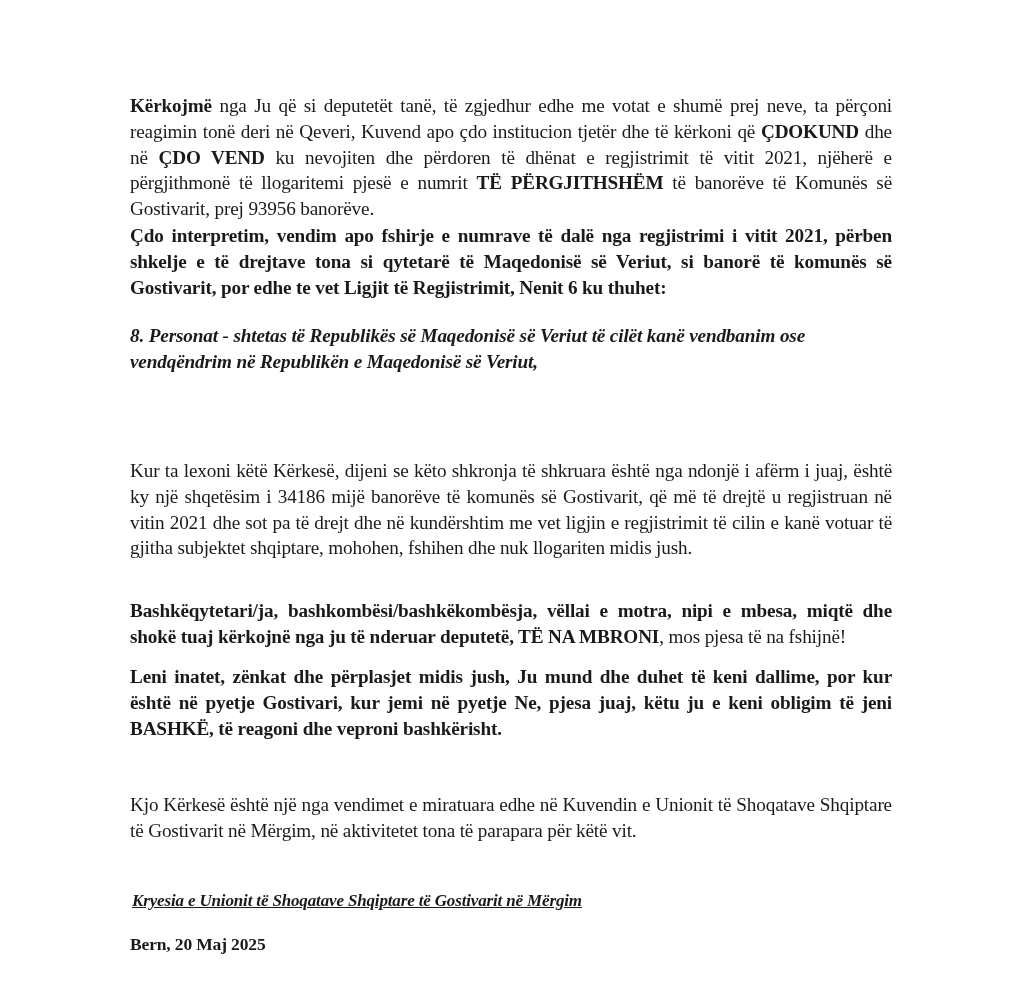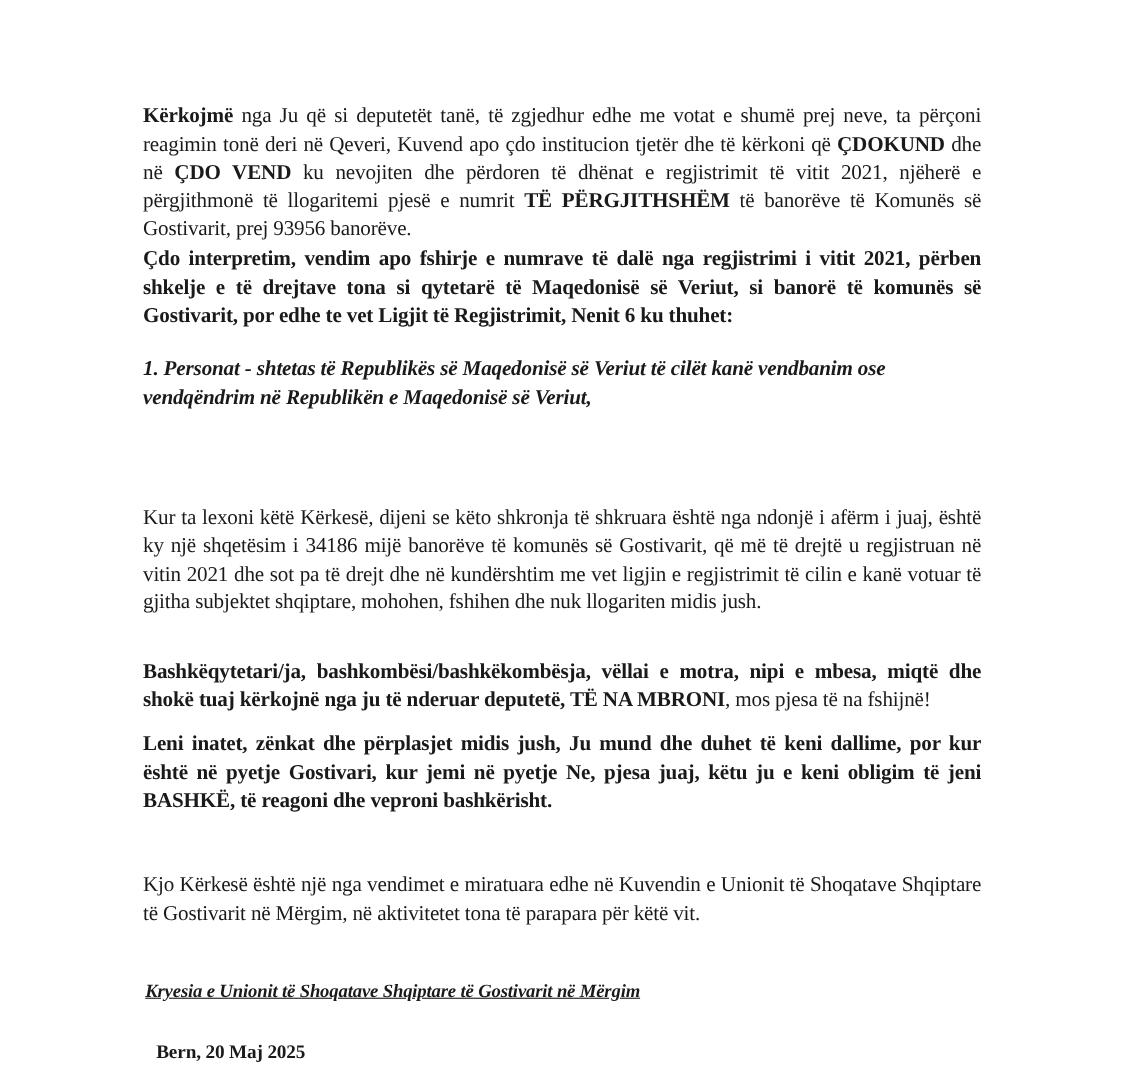--- a/index.html
+++ b/index.html
@@ -53,34 +53,34 @@
     top: 855px;
     left: 0;
   }
   .p1 { position: absolute; top: 16px; left: 0; width: 762px; }
   .p2 { position: absolute; top: 146px; left: 0; width: 762px; }
   .p3 { position: absolute; top: 246px; left: 0; width: 762px; }
   .p4 { position: absolute; top: 381px; left: 0; width: 762px; }
   .p5 { position: absolute; top: 521px; left: 0; width: 762px; }
   .p6 { position: absolute; top: 587px; left: 0; width: 762px; font-weight: bold; }
   .p7 { position: absolute; top: 715px; left: 0; width: 762px; }
-  .tight { margin: 12px; }
+  .tight { margin: 0; }
   .last-left { text-align-last: left; }
 </style>
 </head>
 <body>
 
 <div class="page">
 
   <p class="para p1"><b>Kërkojmë</b><span> nga Ju që si deputetët tanë, të zgjedhur edhe me votat e shumë prej neve, ta përçoni reagimin tonë deri në Qeveri, Kuvend apo çdo institucion tjetër dhe të kërkoni që </span><b>ÇDOKUND</b><span> dhe në </span><b>ÇDO VEND</b><span> ku nevojiten dhe përdoren të dhënat e regjistrimit të vitit 2021, njëherë e përgjithmonë të llogaritemi pjesë e numrit </span><b>TË PËRGJITHSHËM</b><span> të banorëve të Komunës së Gostivarit, prej 93956 banorëve.</span></p>
 
   <p class="para p2 bold-para">Çdo interpretim, vendim apo fshirje e numrave të dalë nga regjistrimi i vitit 2021, përben shkelje e të drejtave tona si qytetarë të Maqedonisë së Veriut, si banorë të komunës së Gostivarit, por edhe te vet Ligjit të Regjistrimit, Nenit 6 ku thuhet:</p>
 
   <div class="italic-block p3">
-    <div> 1. Personat - shtetas të Republikës së Maqedonisë së Veriut të cilët kanë vendbanim ose vendqëndrim në Republikën e Maqedonisë së Veriut,</div>
+    <div> 8. Personat - shtetas të Republikës së Maqedonisë së Veriut të cilët kanë vendbanim ose vendqëndrim në Republikën e Maqedonisë së Veriut,</div>
   </div>
 
   <p class="para p4">Kur ta lexoni këtë Kërkesë, dijeni se këto shkronja të shkruara është nga ndonjë i afërm i juaj, është ky një shqetësim i 34186 mijë banorëve të komunës së Gostivarit, që më të drejtë u regjistruan në vitin 2021 dhe sot pa të drejt dhe në kundërshtim me vet ligjin e regjistrimit të cilin e kanë votuar të gjitha subjektet shqiptare, mohohen, fshihen dhe nuk llogariten midis jush.</p>
 
   <p class="para p5"><b>Bashkëqytetari/ja, bashkombësi/bashkëkombësja, vëllai e motra, nipi e mbesa, miqtë dhe shokë tuaj kërkojnë nga ju të nderuar deputetë, TË NA MBRONI</b><span>, mos pjesa të na fshijnë!</span></p>
 
   <p class="para p6">Leni inatet, zënkat dhe përplasjet midis jush, Ju mund dhe duhet të keni dallime, por kur është në pyetje Gostivari, kur jemi në pyetje Ne, pjesa juaj, këtu ju e keni obligim të jeni BASHKË, të reagoni dhe veproni bashkërisht.</p>
 
   <p class="para p7 last-left">Kjo Kërkesë është një nga vendimet e miratuara edhe në Kuvendin e Unionit të Shoqatave Shqiptare të Gostivarit në Mërgim, në aktivitetet tona të parapara për këtë vit.</p>
 

